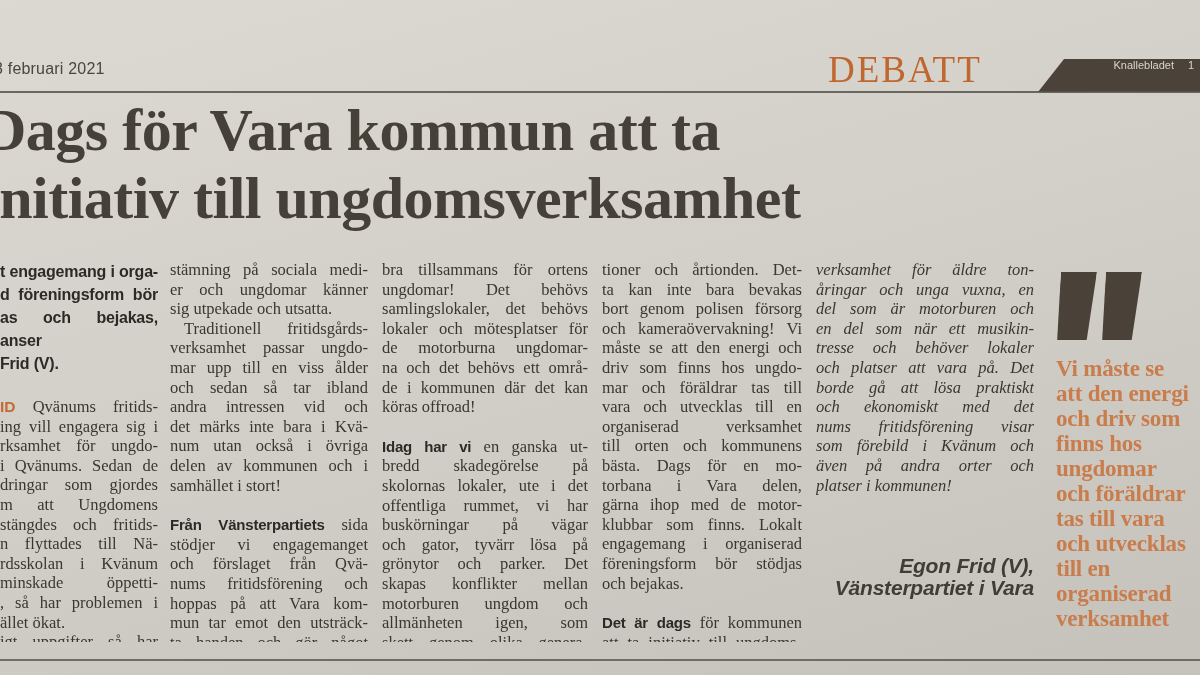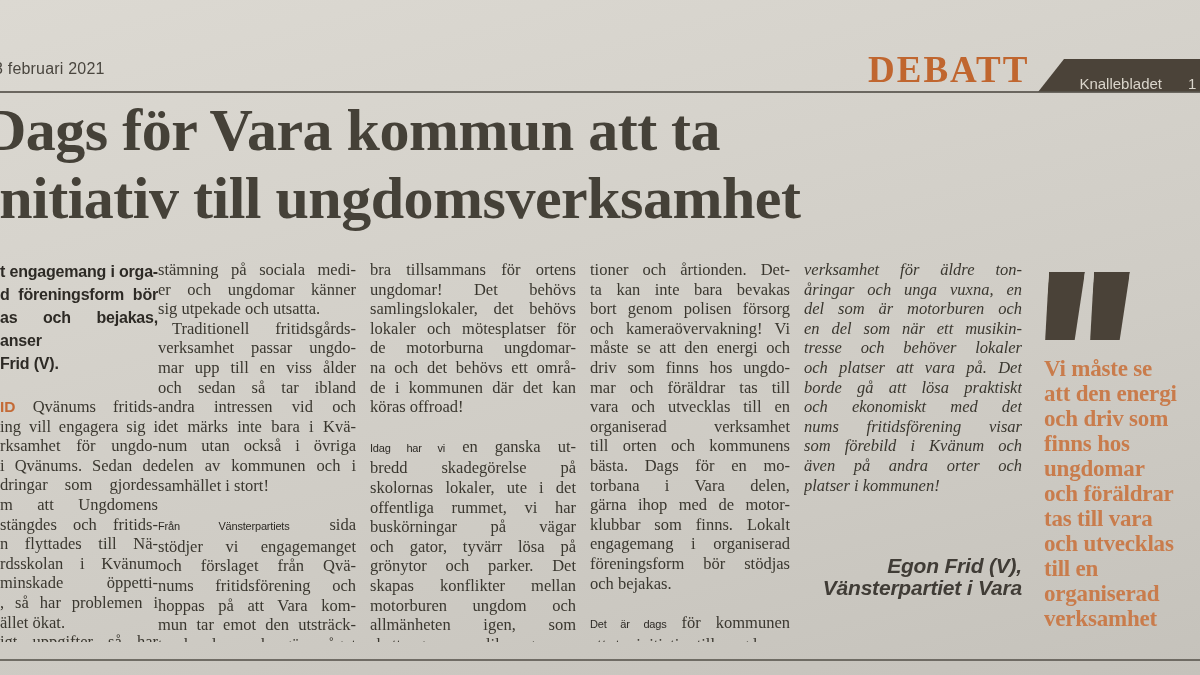--- a/index.html
+++ b/index.html
@@ -7,48 +7,48 @@
   .photo{
     position:relative;width:1200px;height:675px;overflow:hidden;
     background:linear-gradient(165deg,#dcd9d2 0%,#d6d3cc 30%,#cfccc5 62%,#c5c2bb 100%);
     color:#3b3831;
   }
   
   .hdr{position:absolute;top:0;left:0;width:1200px;height:92px;}
   .hdr-rule{position:absolute;top:91px;left:0;width:1200px;height:2px;background:#57534c;opacity:.85;}
   .date{position:absolute;left:-6px;top:60px;font-family:"Liberation Sans",sans-serif;
         font-size:16px;color:#4a463f;letter-spacing:.2px;}
-  .debatt{position:absolute;left:868px;top:48px;font-family:"Liberation Serif",serif;
-        font-weight:bold;font-size:37px;letter-spacing:2px;color:#c0662f;}
+  .debatt{position:absolute;left:828px;top:48px;font-family:"Liberation Serif",serif;
+        font-weight:normal;font-size:37px;letter-spacing:2px;color:#c0662f;}
   .banner{position:absolute;right:0;top:59px;width:162px;height:33px;background:#4b4339;
         clip-path:polygon(26px 0,100% 0,100% 100%,0 100%);
-        display:flex;align-items:flex-end;justify-content:flex-end;gap:26px;
-        font-family:"Liberation Sans",sans-serif;color:#dad5cb;font-size:15px;padding-right:2px;box-sizing:border-box;}
+        display:flex;align-items:flex-start;justify-content:flex-end;gap:14px;
+        font-family:"Liberation Sans",sans-serif;color:#dad5cb;font-size:11px;padding-right:2px;box-sizing:border-box;}
   .banner .pgnum{display:inline-block;width:10px;overflow:hidden;white-space:nowrap;}
   
   .headline{position:absolute;top:96px;left:-17px;width:1230px;color:#454138;
         font-family:"Liberation Serif",serif;font-weight:bold;font-size:60px;line-height:68px;
         letter-spacing:-.5px;white-space:nowrap;}
   
   .cols{position:absolute;top:260px;left:0;width:1200px;height:382px;display:flex;overflow:hidden;}
   .col{flex:0 0 auto;box-sizing:border-box;overflow:hidden;}
-  .col-1{width:158px;}
+  .col-1{width:158px;margin-right:12px;}
   .col-2{width:198px;margin-right:14px;}
   .col-3{width:206px;margin-right:14px;}
   .col-4{width:200px;margin-right:14px;}
   .col-5{width:218px;margin-right:22px;font-style:italic;}
   .col-q{width:170px;overflow:visible;}
   .blk{margin:0;}
   .ln{font-size:16.5px;line-height:19.6px;color:#3a372f;
       text-align:justify;text-align-last:justify;white-space:normal;}
   .ln.flush{text-align-last:left;}
   .ln.ind{padding-left:14px;}
   .blk.intro .ln{font-family:"Liberation Sans",sans-serif;font-weight:bold;font-size:16px;
       line-height:23px;color:#2d2a25;letter-spacing:-.2px;}
-  .lead-sans{font-family:"Liberation Sans",sans-serif;font-weight:normal;color:#2d2a25;font-size:11px;letter-spacing:-.2px;}
+  .lead-sans{font-family:"Liberation Sans",sans-serif;font-weight:bold;color:#2d2a25;font-size:15px;letter-spacing:-.2px;}
   .lead-accent{font-family:"Liberation Sans",sans-serif;font-weight:bold;color:#c46a36;font-size:15.5px;}
   .blk.signature .ln{font-family:"Liberation Sans",sans-serif;font-size:21px;font-weight:bold;
       color:#403c36;text-align:right;text-align-last:right;line-height:22px;letter-spacing:-.2px;}
   
   .qmark{display:flex;gap:9px;height:68px;margin:12px 0 16px 2px;}
   .qmark .bar{width:36px;height:68px;background:#4a4238;transform:skewX(-5deg);
       clip-path:polygon(0 0,100% 0,88% 100%,6% 100%);}
   .quote-lines .ln{font-family:"Liberation Serif",serif;font-weight:bold;font-size:23px;
       line-height:25px;color:#c97c4c;text-align:left;text-align-last:left;white-space:nowrap;letter-spacing:-.2px;}
   

